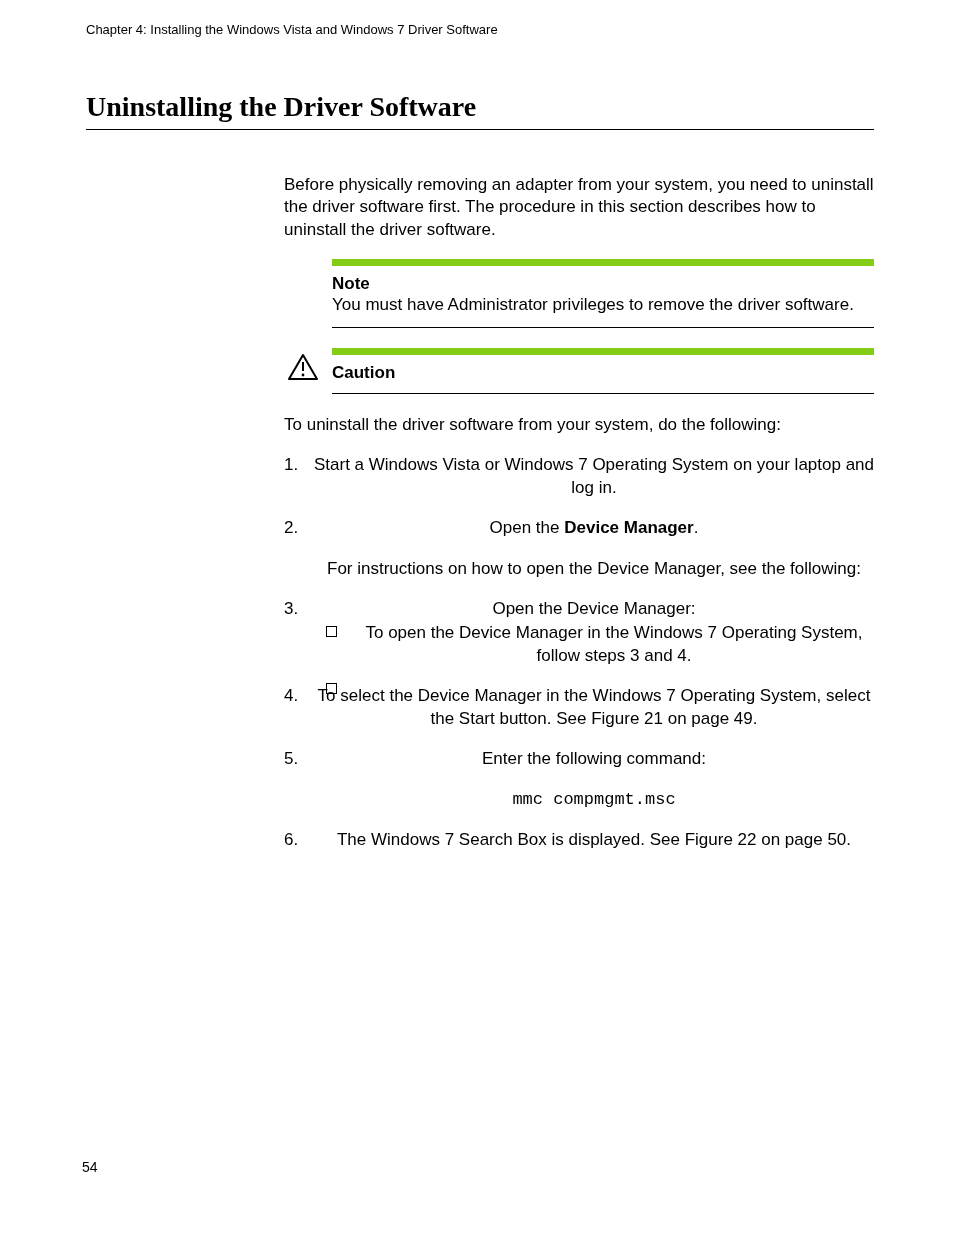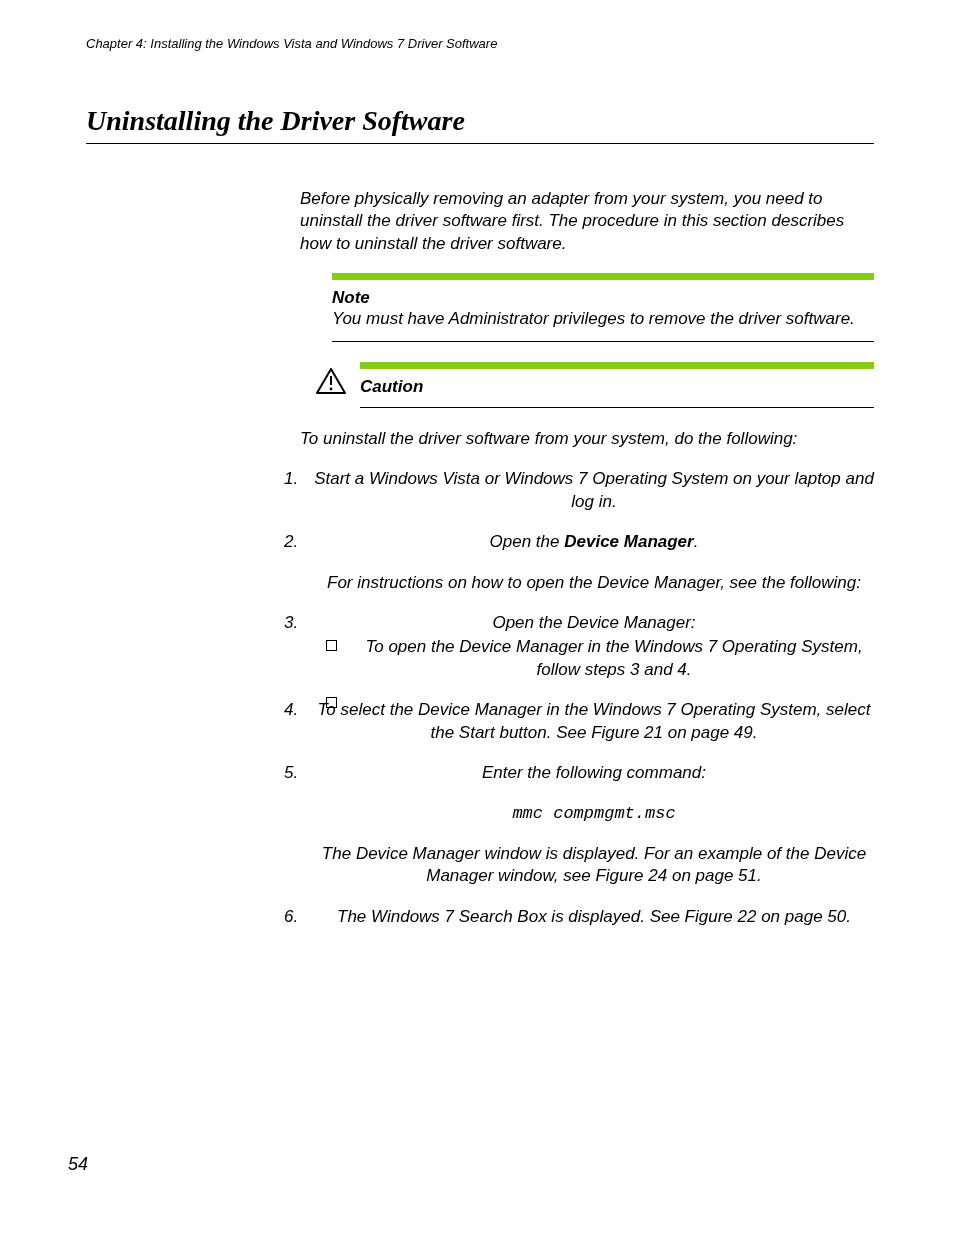--- a/index.html
+++ b/index.html
@@ -6,23 +6,22 @@
     margin: 0;
     padding: 0;
     background: #fff;
     font-family: Arial, Helvetica, sans-serif;
     color: #000;
   }
   .page {
     width: 954px;
     height: 1235px;
     box-sizing: border-box;
-    padding: 36px 80px 0 86px;
+    padding: 22px 80px 0 86px;
     position: relative;
-    font-style: italic;
   }
   .running-head {
     font-size: 13px;
     margin-bottom: 54px;
   }
   .section-title {
     font-family: "Times New Roman", Times, serif;
     font-weight: bold;
     font-size: 28px;
     margin: 0 0 6px 0;
@@ -33,40 +32,40 @@
     margin: 0;
   }
   .content {
     margin-left: 198px;
     margin-right: 0;
     margin-top: 44px;
   }
   .para {
     font-size: 17px;
     line-height: 1.32;
-    margin: 0 0 18px 16px;
+    margin: 0 0 18px 0;
   }
   .admonition {
     border-top: 7px solid #84cc16;
     border-bottom: 1px solid #000;
     padding: 8px 0 10px 0;
     margin: 0 0 20px 48px;
     position: relative;
   }
   .admonition .label {
     font-weight: bold;
     font-size: 17px;
   }
   .admonition .body {
     font-size: 17px;
     line-height: 1.32;
   }
   .caution-wrap {
     position: relative;
-    margin-left: 76px;
+    margin-left: 48px;
     margin-bottom: 20px;
   }
   .caution-icon {
     position: absolute;
     left: -44px;
     top: 6px;
   }
   ol.steps {
     list-style: none;
     padding: 0;
@@ -112,23 +111,23 @@
     border: 1.3px solid #000;
     box-sizing: border-box;
   }
   .bold { font-weight: bold; }
   .mono {
     font-family: "Courier New", Courier, monospace;
     font-size: 17px;
   }
   .page-number {
     position: absolute;
-    left: 68px;
+    left: 82px;
     bottom: 60px;
-    font-size: 18px;
+    font-size: 14px;
   }
 </style>
 </head>
 <body>
 
 <div class="page">
 
   <div class="running-head">Chapter 4: Installing the Windows Vista and Windows 7 Driver Software</div>
 
   <h1 class="section-title">Uninstalling the Driver Software</h1>
@@ -177,21 +176,20 @@
             <span class="bullet-icon"></span>
           </li>
         </ul>
       </li>
 
       <li>To select the Device Manager in the Windows 7 Operating System, select the Start button. See Figure 21 on page 49.</li>
 
       <li>
         <span>Enter the following command:</span>
         <div class="subpara mono">mmc compmgmt.msc</div>
-        <div class="subpara">The Device Manager window is displayed. For an example of the Device Manager window, see Figure 24 on page 51.</div>
       </li>
 
       <li>
         <div class="subpara">The Windows 7 Search Box is displayed. See Figure 22 on page 50.</div>
       </li>
     </ol>
 
   </div>
 
   <div class="page-number">54</div>

